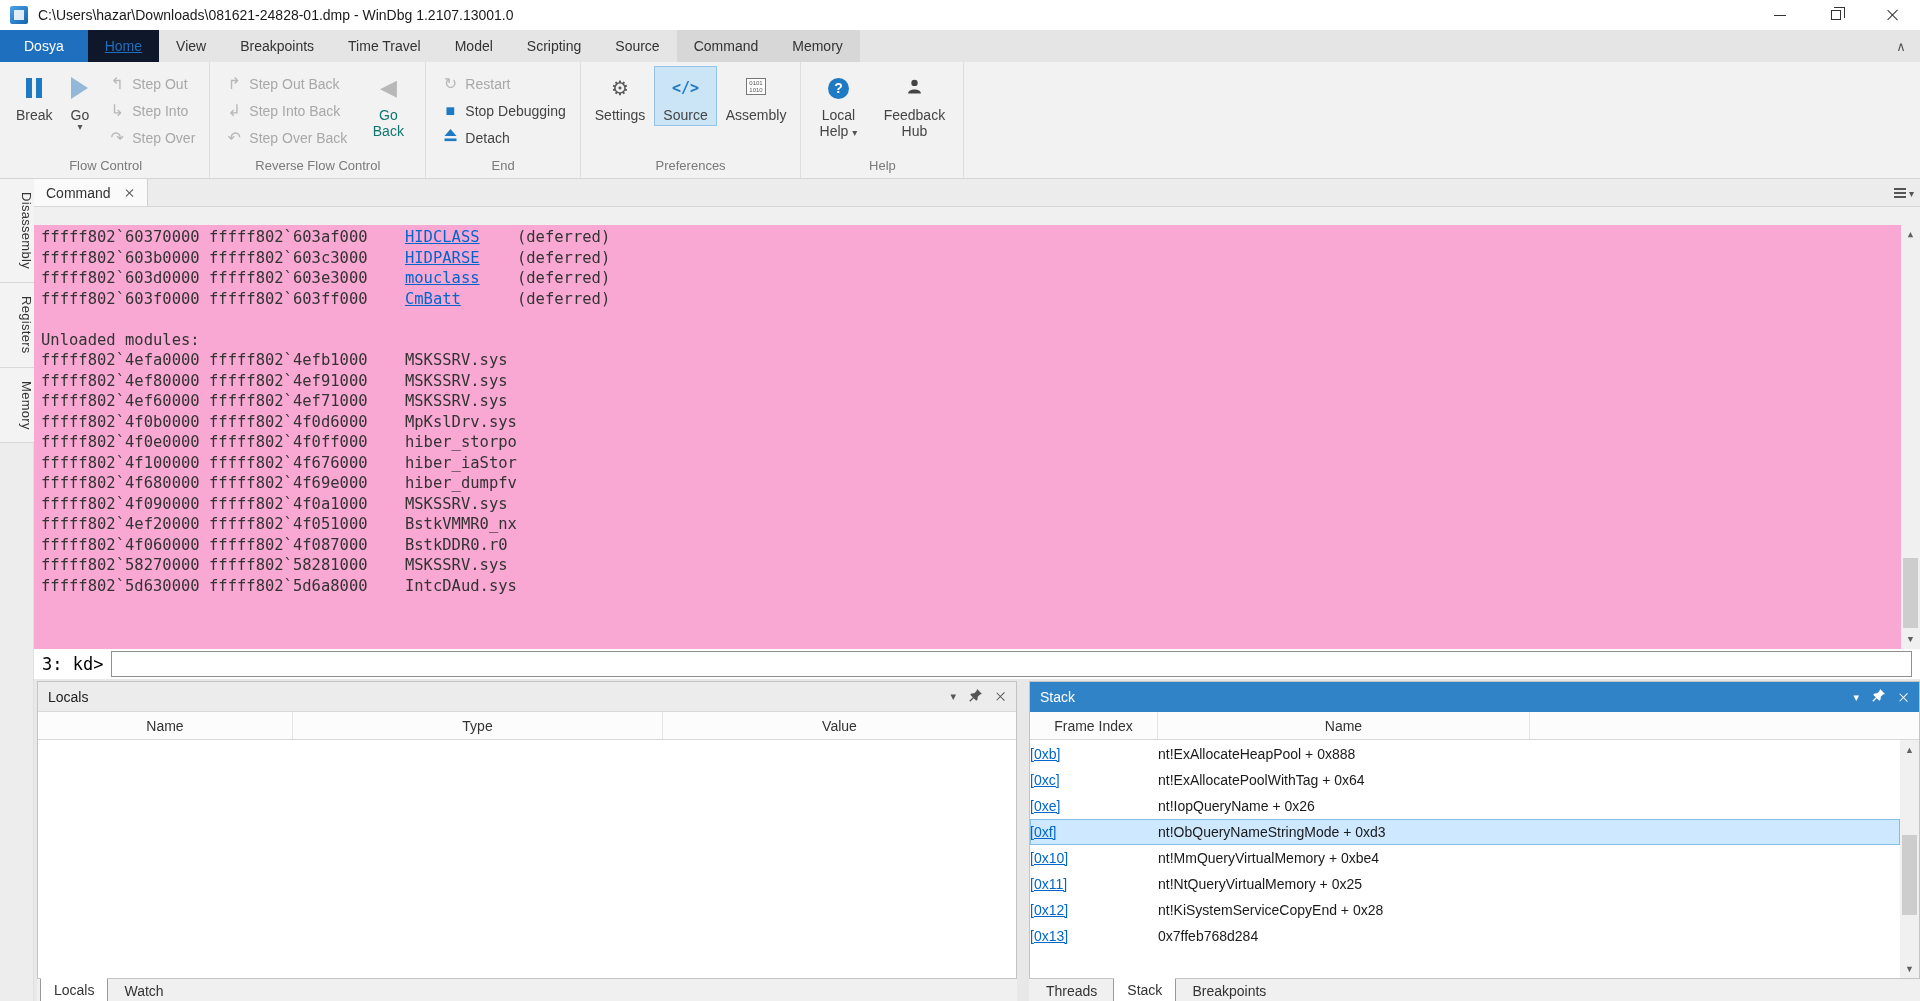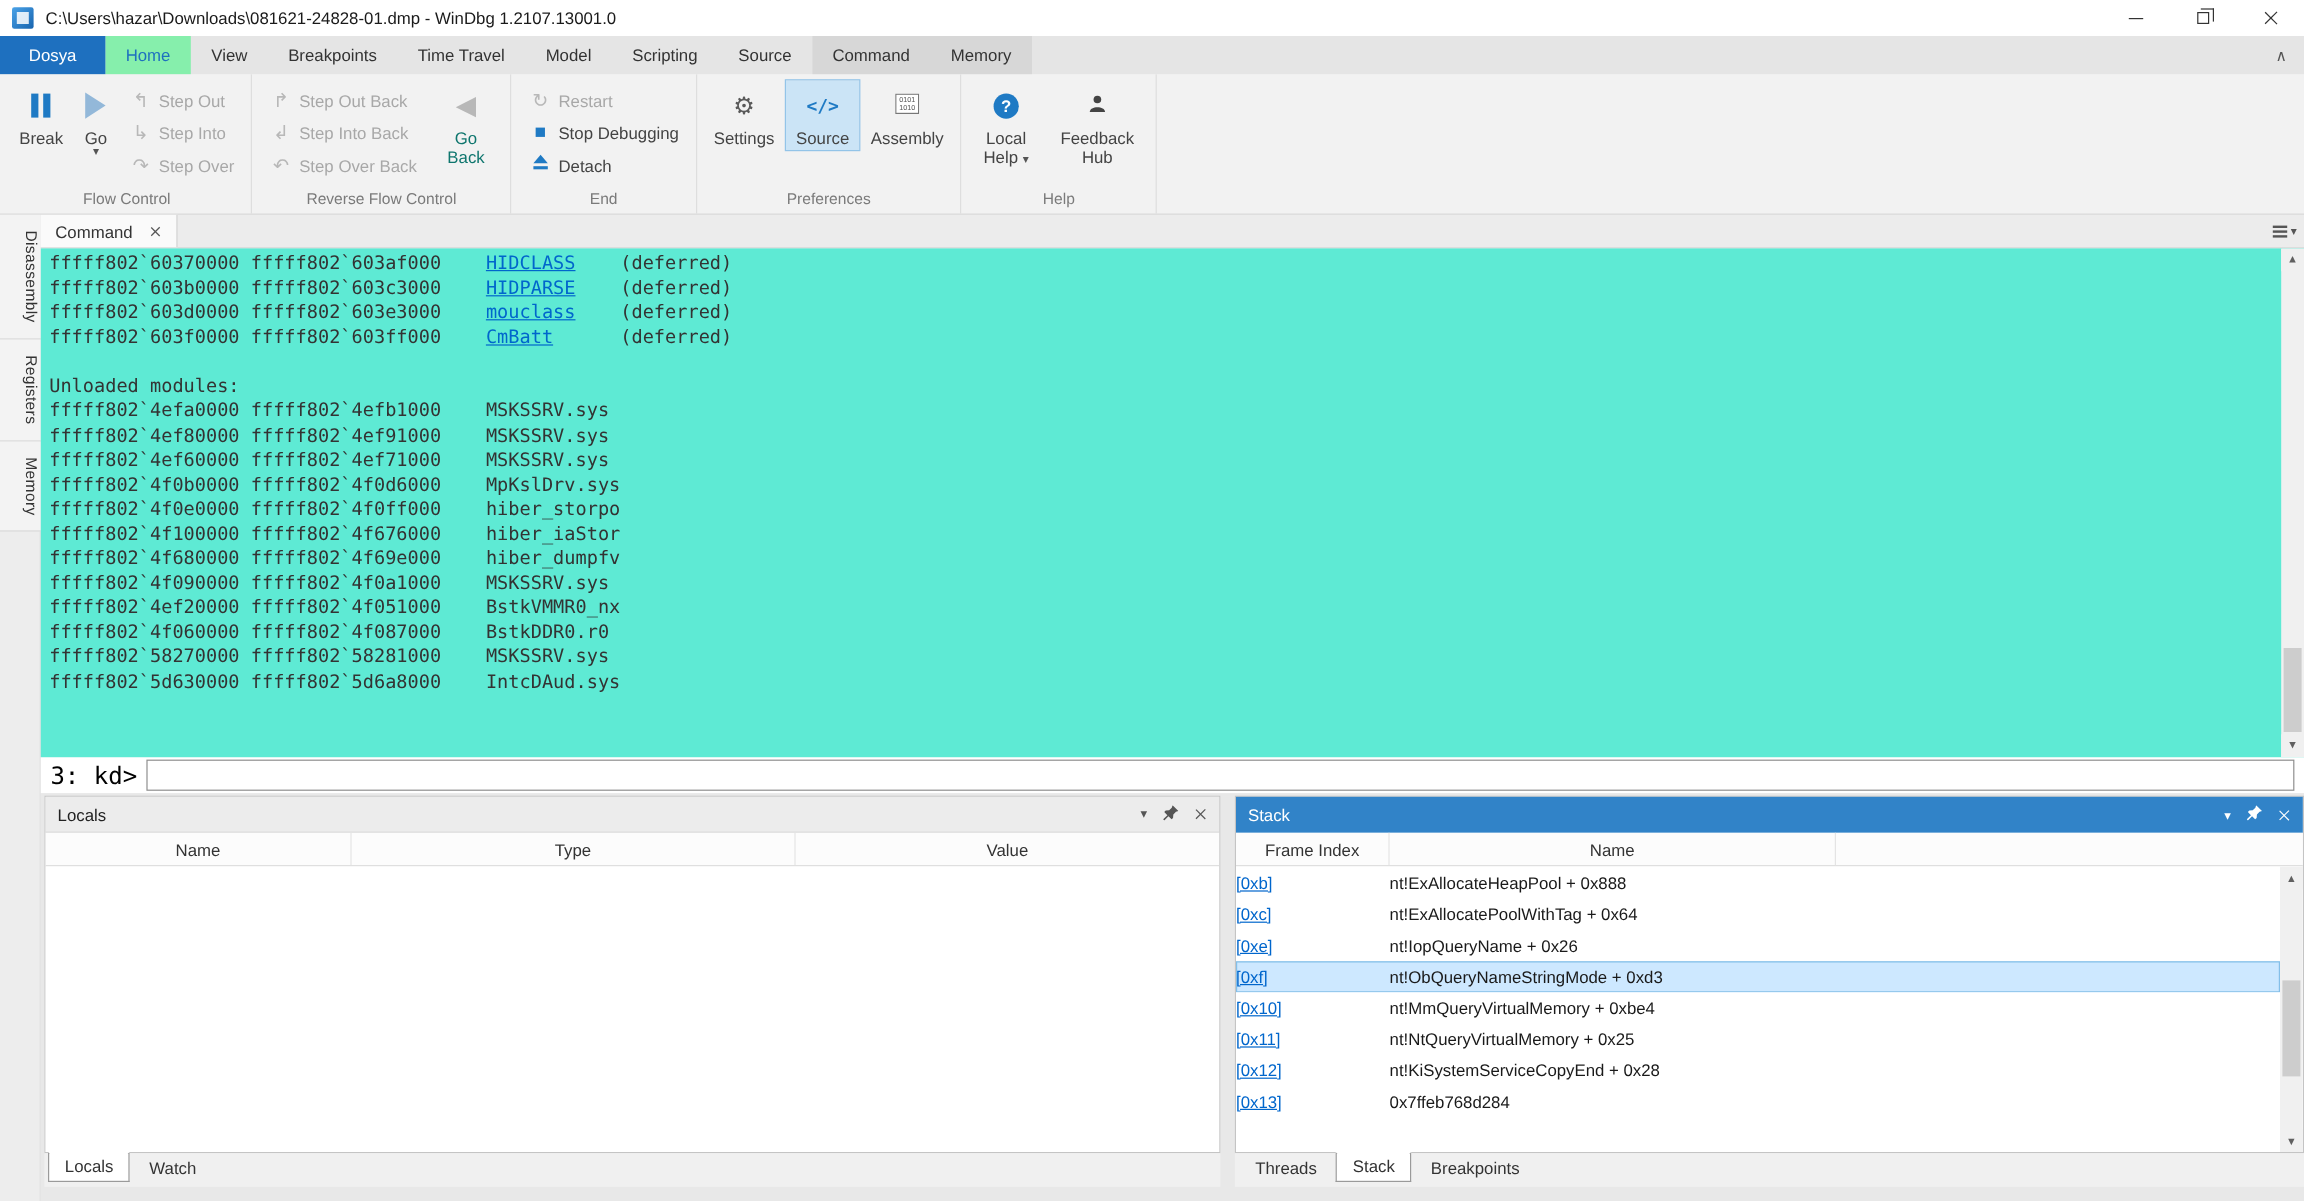--- a/index.html
+++ b/index.html
@@ -23,21 +23,21 @@
   .x-glyph { width:14px; height:14px; position:relative; display:block; }
   .x-glyph::before,.x-glyph::after { content:""; position:absolute; left:6.5px; top:0; width:1.4px; height:14px; background:currentColor; }
   .x-glyph::before { transform:rotate(45deg); } .x-glyph::after { transform:rotate(-45deg); }
   .close-btn { color:#333; }
 
   
   .tabbar { height:32px; background:#e5e5e5; display:flex; align-items:stretch; flex:0 0 auto; }
   .tab-list { display:flex; align-items:stretch; }
   .rtab { padding:0 17px; display:flex; align-items:center; font-size:14px; color:#333; cursor:default; }
   .rtab.file { background:#1e70bf; color:#fff; padding:0 24px; }
-  .rtab.selected { background:#86efac; color:#1e70bf; }
+  .rtab.selected { background:#0f172a; color:#1e70bf;text-decoration:underline; }
   .rtab.shaded { background:#d7d7d7; }
   .tabbar-spacer { flex:1; }
   .collapse-chevron { width:38px; display:flex; align-items:center; justify-content:center; color:#555; font-size:13px; }
 
   
   .ribbon { height:117px; background:#f2f2f2; border-bottom:1px solid #d5d5d5; display:flex; padding-left:2px; flex:0 0 auto; }
   .rgroup { display:flex; flex-direction:column; border-right:1px solid #dedede; padding:5px 5px 0; }
   .rgroup-content { display:flex; align-items:flex-start; }
   .rgroup-label { font-size:13px; color:#7a7a7a; text-align:center; padding:2px 8px 5px; margin-top:auto; white-space:nowrap; }
   .bigbtn { display:flex; flex-direction:column; align-items:center; padding:6px 8px 2px; margin:0 1px; }
@@ -74,39 +74,39 @@
   .cmd-tabrow { height:28px; background:#ececec; border-bottom:1px solid #d8d8d8; display:flex; align-items:stretch; position:relative; flex:0 0 auto; }
   .cmd-tab { display:flex; align-items:center; gap:14px; padding:0 12px; background:#fafafa;
              border-right:1px solid #d0d0d0; font-size:14px; color:#333; }
   .tab-x { width:10px; height:10px; position:relative; color:#555; display:block; }
   .tab-x::before,.tab-x::after { content:""; position:absolute; left:4.5px; top:0; width:1.3px; height:10px; background:currentColor; }
   .tab-x::before { transform:rotate(45deg); } .tab-x::after { transform:rotate(-45deg); }
   .cmd-menu { position:absolute; right:6px; top:0; height:28px; display:flex; align-items:center; gap:3px; }
   .menu-lines { width:12px; height:2px; background:#555; box-shadow:0 4px 0 #555, 0 8px 0 #555; margin-top:-8px; display:block; }
   .menu-caret { font-size:10px; color:#555; }
 
-  .cmd-output { background:#5eead4; height:424px; position:relative; overflow:hidden;
+  .cmd-output { background:#f9a8d4; height:424px; position:relative; overflow:hidden;
                 font-family:"DejaVu Sans Mono",monospace; font-size:15.5px; line-height:20.5px;
-                padding:2px 36px 0 7px; flex:0 0 auto; }
+                padding:2px 36px 0 7px; flex:0 0 auto;margin-top:18px; }
   .cmd-line { min-height:20.5px; white-space:pre; }
   .addr1 { padding-right:1ch; }
   .addr2 { padding-right:4ch; }
   .modcell { display:inline-block; min-width:12ch; }
   .mod.link { color:#0066cc; text-decoration:underline; }
 
   .vscroll { position:absolute; top:0; right:0; bottom:0; width:19px; background:#f0f0f0; }
   .vscroll .arrow { position:absolute; left:0; width:19px; height:19px; display:flex; align-items:center;
                     justify-content:center; font-size:9px; color:#606060; background:#f0f0f0; }
   .arrow.up { top:0; } .arrow.down { bottom:0; }
   .thumb { position:absolute; left:2px; width:15px; background:#cdcdcd; }
   .cmd-thumb { bottom:21px; height:70px; }
   .stack-thumb { top:95px; height:80px; }
 
   .cmd-input-row { height:30px; background:#fff; display:flex; align-items:center; padding:0 8px; gap:8px; flex:0 0 auto; }
-  .cmd-prompt { font-family:"DejaVu Sans Mono",monospace; font-size:20px; color:#000; }
+  .cmd-prompt { font-family:"DejaVu Sans Mono",monospace; font-size:17px; color:#000; }
   .cmd-input { flex:1; height:26px; border:1px solid #8f8f8f; background:#fff; outline:none;
                font-family:"DejaVu Sans Mono",monospace; font-size:15.5px; padding:0 5px; }
 
   
   .bottom { height:340px; flex:0 0 auto; display:flex; gap:12px; background:#e8e8e8; padding:2px 0 12px 3px; min-height:0; }
   .panel-wrap { display:flex; flex-direction:column; min-width:0; }
   .panel-wrap.locals { width:980px; flex:0 0 auto; }
   .panel-wrap.stack { flex:1; }
   .panel-main { flex:1; display:flex; flex-direction:column; border:1px solid #c4c4c4; background:#fff; min-height:0; }
   .panel-header { height:30px; display:flex; align-items:center; padding:0 10px; flex:0 0 auto; }

